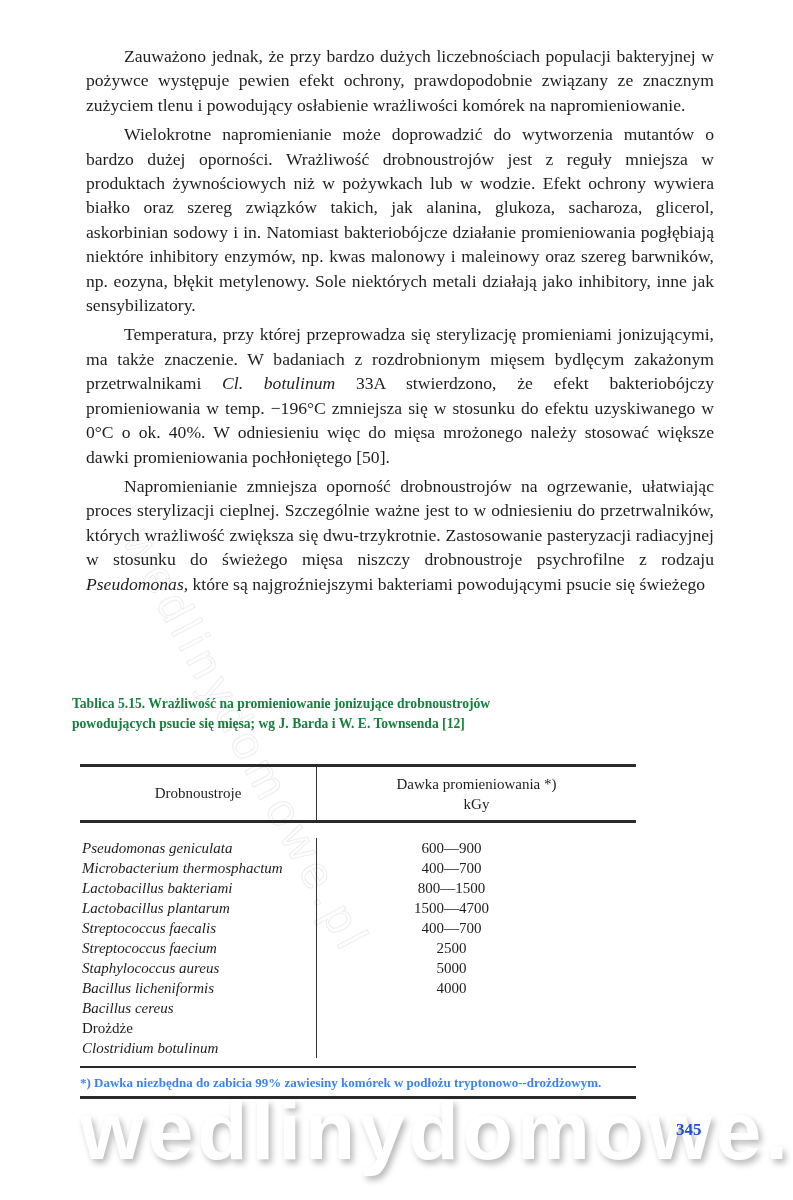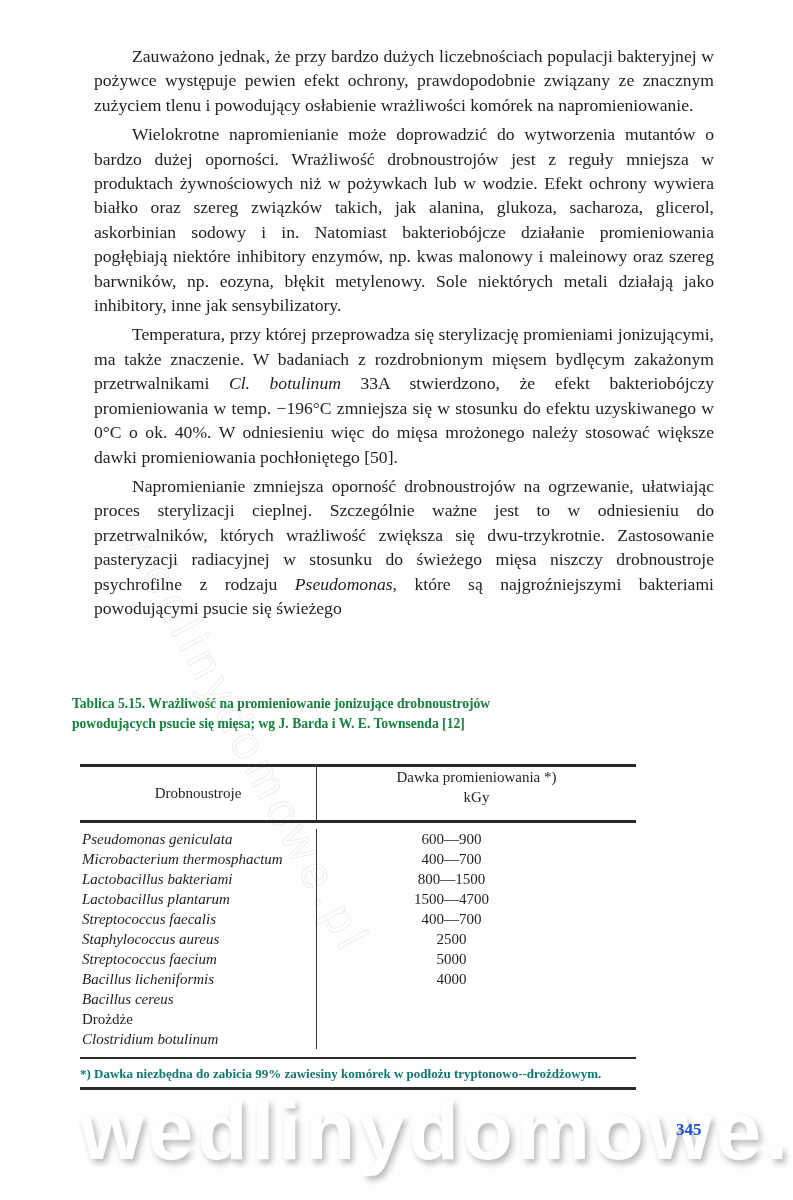--- a/index.html
+++ b/index.html
@@ -4,41 +4,41 @@
   <style>
     html, body { margin: 0; padding: 0; }
     body {
       width: 793px; height: 1200px; background: #ffffff; position: relative; overflow: hidden;
       font-family: "Liberation Serif", "DejaVu Serif", serif; color: #1e1e1e;
     }
     .body-text {
       position: absolute; left: 78px; top: 44px; width: 636px;
       font-size: 17.6px; line-height: 24.4px; text-align: justify;
     }
-    .para { margin: 0 0 5px 16px; text-indent: 38px; }
+    .para { margin: 0 0 5px 8px; text-indent: 38px; }
     .para i { font-style: italic; }
     .caption {
       position: absolute; left: 72px; top: 694px; width: 500px;
       font-size: 13.6px; line-height: 20px; font-weight: bold; color: #15803d;
     }
     .tbl {
       position: absolute; left: 72px; top: 764px; width: 556px; margin-left: 8px;
     }
     .rule-thick { height: 3px; background: #2a2a2a; }
     .thead { display: flex; height: 53px; }
     .th1 { width: 236px; display: flex; align-items: center; justify-content: center; font-size: 15px; border-right: 1.5px solid #333; }
-    .th2 { flex: 1; display: flex; flex-direction: column; align-items: center; font-size: 15px; line-height: 20px; }
-    .tbody { display: flex; padding: 6px 0 8px 0; }
+    .th2 { flex: 1; display: flex; flex-direction: column; align-items: center; justify-content: center; font-size: 15px; line-height: 20px; }
+    .tbody { display: flex; padding: 15px 0 8px 0; }
     .col1 { width: 236px; border-right: 1.5px solid #333; }
     .col2 { flex: 1; }
     .cell { height: 20px; line-height: 20px; font-size: 15px; }
     .col1 .cell { padding-left: 2px; }
     .col1 .cell.it { font-style: italic; }
     .col2 .cell { text-align: center; padding-right: 50px; }
-    .footnote { font-size: 13px; line-height: 19px; padding: 5px 0 4px 0; font-weight: bold; color: #0f766e; }
+    .footnote { font-size: 13px; line-height: 19px; padding: 5px 0 4px 0; font-weight: bold; color: #3b82f6; }
     .watermark {
       position: absolute; left: 80px; top: 1084px; font-family: "Liberation Sans", "DejaVu Sans", sans-serif;
       font-size: 82px; font-weight: bold; color: #ffffff; letter-spacing: 4px;
       text-shadow: 3px 4px 6px rgba(0,0,0,0.28);
     }
     .page-number {
       position: absolute; left: 676px; top: 1120px; font-size: 17px; font-weight: bold; color: #1d4ed8;
     }
     .diag-watermark {
       position: absolute; left: 160px; top: 520px; transform: rotate(62deg); transform-origin: left top;
@@ -70,22 +70,22 @@
     </div>
   </div>
   <div class="rule-thick"></div>
   <div class="tbody">
     <div class="col1" id="col1">
         <div class="cell it">Pseudomonas geniculata</div>
         <div class="cell it">Microbacterium thermosphactum</div>
         <div class="cell it">Lactobacillus bakteriami</div>
         <div class="cell it">Lactobacillus plantarum</div>
         <div class="cell it">Streptococcus faecalis</div>
+        <div class="cell it">Streptococcus faecium</div>
         <div class="cell it">Staphylococcus aureus</div>
-        <div class="cell it">Streptococcus faecium</div>
         <div class="cell it">Bacillus licheniformis</div>
         <div class="cell it">Bacillus cereus</div>
         <div class="cell">Drożdże</div>
         <div class="cell it">Clostridium botulinum</div>
       </div>
     <div class="col2" id="col2">
         <div class="cell">600—900</div>
         <div class="cell">400—700</div>
         <div class="cell">800—1500</div>
         <div class="cell">1500—4700</div>

